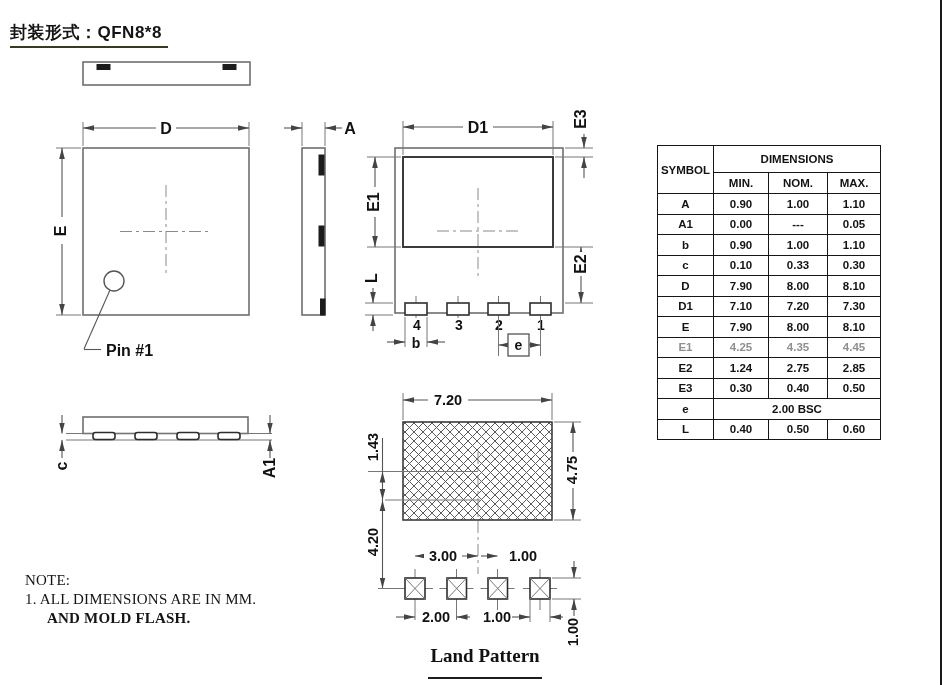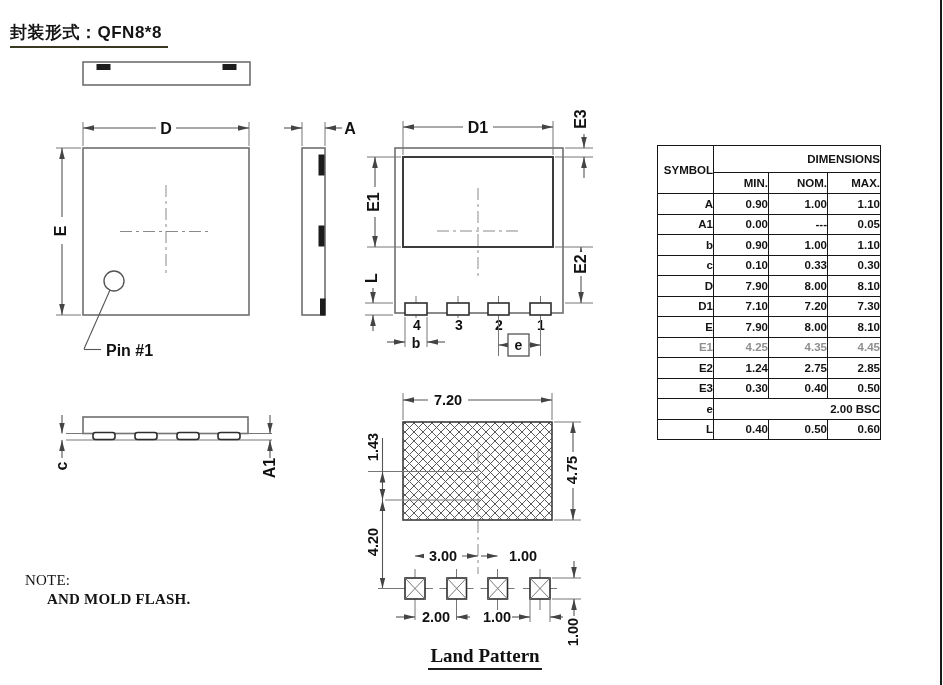--- a/index.html
+++ b/index.html
@@ -24,25 +24,25 @@
   text.dl{font:bold 16px "Liberation Sans",sans-serif;fill:#111;}
   text.dn{font:bold 14.5px "Liberation Sans",sans-serif;fill:#111;}
   text.pn{font:bold 14px "Liberation Sans",sans-serif;fill:#111;}
   
   .note{position:absolute;left:25px;top:571px;font:15px "Liberation Serif",serif;
         color:#141414;line-height:19px;letter-spacing:.2px;}
   .note .indent{padding-left:22px;font-weight:bold;}
   
   .land-title{position:absolute;left:428px;top:645px;width:114px;text-align:center;
     font:600 19px "Liberation Serif",serif;color:#111;border-bottom:2px solid #1d1d1d;
-    padding-bottom:1px;}
+    padding-bottom:10px;}
   
   table.dims{position:absolute;left:657px;top:145px;border-collapse:collapse;
     table-layout:fixed;font:bold 11.5px "Liberation Sans",sans-serif;color:#131313;}
-  table.dims th,table.dims td{border:1.6px solid #161616;text-align:right;
+  table.dims th,table.dims td{border:1.6px solid #161616;text-align:center;
     vertical-align:middle;padding:0;background:#fff;}
   table.dims thead tr.h1{height:27px;}
   table.dims thead tr.h2{height:21px;margin-top:40px;}
   table.dims tbody tr{height:20.5px;}
   table.dims tr.muted td{color:#8f8f8f;}
 </style>
 </head>
 <body>
 
 <div id="stage">
@@ -246,20 +246,21 @@
       <line x1="552" y1="578" x2="581" y2="578" class="thin"></line>
       <line x1="552" y1="599" x2="581" y2="599" class="thin"></line>
       <line x1="574" y1="561" x2="574" y2="578" class="dim" marker-end="url(#ae)"></line>
       <line x1="574" y1="599" x2="574" y2="616" class="dim" marker-start="url(#as)"></line>
       <text class="dn" text-anchor="middle" transform="rotate(-90 573 632)" x="573" y="637">1.00</text>
     </g>
   </svg>
 
   <div class="note">
     <div>NOTE:</div>
+    <div>1. ALL DIMENSIONS ARE IN MM.</div>
     <div class="indent">AND MOLD FLASH.</div>
   </div>
 
   <div class="land-title">Land Pattern</div>
 
   <table class="dims">
     <colgroup>
       <col style="width:56px">
         <col style="width:55px">
         <col style="width:59px">

